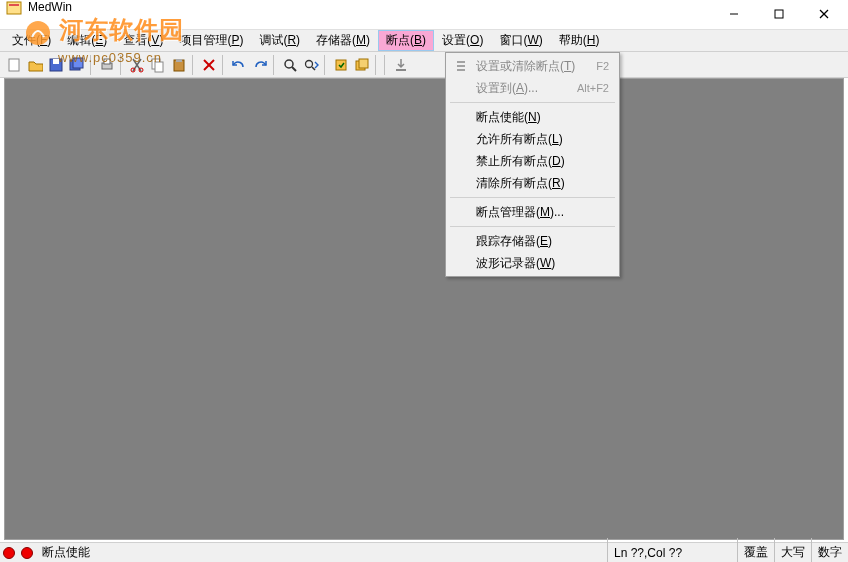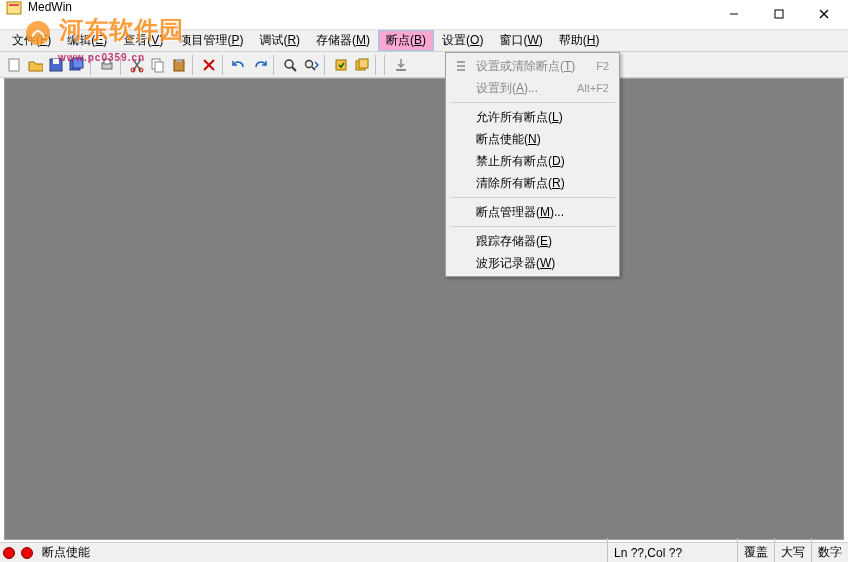--- a/index.html
+++ b/index.html
@@ -31,21 +31,21 @@
 .dropdown .dsep { height: 1px; background: #d0d0d0; margin: 3px 2px; }
 .dropdown .item .ico { position: absolute; left: 6px; width: 14px; height: 14px; display: flex; align-items: center; justify-content: center; }
 
 .statusbar { position: absolute; left: 0; right: 0; bottom: 0; height: 20px; background: #f0f0f0; border-top: 1px solid #d0d0d0; display: flex; align-items: center; }
 .statusbar .led { width: 12px; height: 12px; border-radius: 50%; background: #e00; margin: 0 3px; border: 1px solid #800; }
 .statusbar .cell { padding: 15px 6px; border-left: 1px solid #c0c0c0; height: 18px; display: flex; align-items: center; color: #000; }
 .statusbar .spacer { flex: 1; }
 
 .watermark { position: absolute; top: 14px; left: 24px; pointer-events: none; z-index: 200; opacity: 0.85; }
 .watermark .wm-text { font-size: 24px; font-weight: bold; color: #ff8c1a; text-shadow: 1px 1px 0 #fff; letter-spacing: 1px; }
-.watermark .wm-url { font-size: 10px; color: #be185d; font-weight: bold; letter-spacing: 1px; }
+.watermark .wm-url { font-size: 13px; color: #a16207; font-weight: normal; letter-spacing: 1px; }
 .watermark .wm-logo { display: inline-block; vertical-align: middle; margin-right: 4px; }
 </style>
 </head>
 <body>
 
 <div class="titlebar">
   <span class="app-icon">
     <svg width="16" height="16">
         <rect x="1" y="2" width="14" height="12" fill="#ffe08a" stroke="#b08000"></rect>
         <rect x="3" y="4" width="10" height="2" fill="#e05050"></rect>
@@ -201,24 +201,24 @@
       </span>
       <span class="label">设置或清除断点(<u>T</u>)</span>
       <span class="accel">F2</span>
     </div>
     <div class="item disabled">
       <span class="label">设置到(<u>A</u>)...</span>
       <span class="accel">Alt+F2</span>
     </div>
     <div class="dsep"></div>
     <div class="item">
+      <span class="label">断点使能(<u>N</u>)</span>
+    </div>
+    <div class="item">
       <span class="label">允许所有断点(<u>L</u>)</span>
-    </div>
-    <div class="item">
-      <span class="label">断点使能(<u>N</u>)</span>
     </div>
     <div class="item">
       <span class="label">禁止所有断点(<u>D</u>)</span>
     </div>
     <div class="item">
       <span class="label">清除所有断点(<u>R</u>)</span>
     </div>
     <div class="dsep"></div>
     <div class="item">
       <span class="label">断点管理器(<u>M</u>)...</span>

